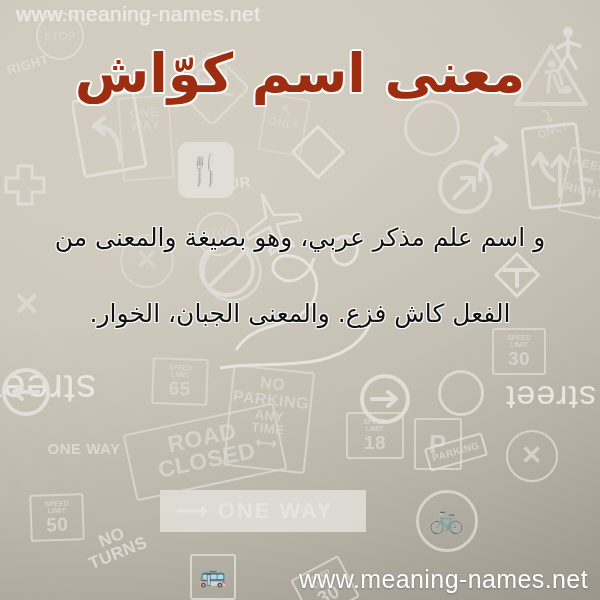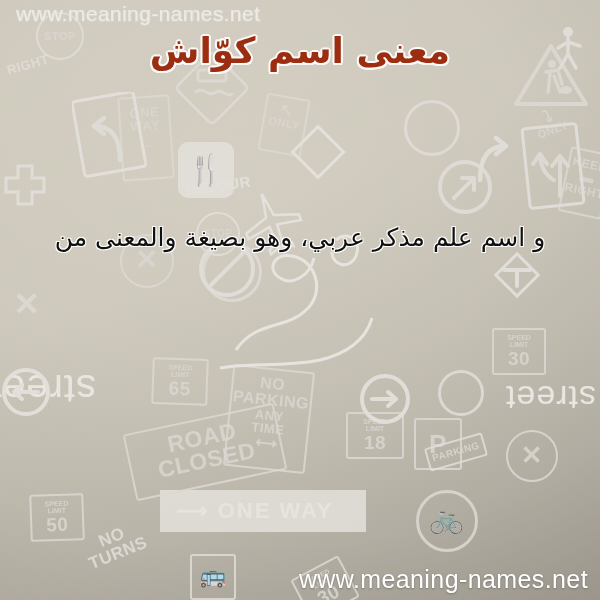--- a/index.html
+++ b/index.html
@@ -94,21 +94,21 @@
     white-space: nowrap;
   }
 
   
   #title {
     position: absolute;
     top: 6px;
     left: 0;
     right: 0;
     text-align: center;
-    font-size: 36px;
+    font-size: 54px;
     font-weight: 700;
     color: #9C2D10;
     letter-spacing: 0;
     direction: rtl;
     text-shadow:
       -1.5px -1.5px 0 #FBFAF8, 1.5px -1.5px 0 #FBFAF8,
       -1.5px  1.5px 0 #FBFAF8, 1.5px  1.5px 0 #FBFAF8,
        0 -2px 0 #FBFAF8, 0 2px 0 #FBFAF8,
       -2px 0 0 #FBFAF8, 2px 0 0 #FBFAF8;
   }
@@ -145,20 +145,23 @@
     <div class="wm-bg" style="left:505px; top:378px; transform:rotate(180deg); color:#E9E6E1; font-size:34px;">street</div>
 
     <div class="sg box ow" style="left:120px; top:96px; width:48px; height:72px; font-size:13px; padding-top:8px; transform:rotate(-4deg);">
       <span style="display:block;">ONE</span>
         <span style="display:block;">WAY</span>
       <span style="display:block; font-size:17px; margin-top:2px;">←</span>
     </div>
     <div class="sg filled ow" style="left:160px; top:490px; width:190px; height:42px; font-size:22px; line-height:42px; letter-spacing:2px; text-align:left; padding-left:16px;">
       ONE WAY ⟶
     </div>
+    <div class="sg ow" style="left:24px; top:436px; width:120px; height:26px; font-size:15px; line-height:26px; color:#E0DDD8;">
+      ONE WAY
+    </div>
 
     <div class="sg box spd" style="left:152px; top:358px; width:40px; transform:rotate(2deg);">
       <span class="lab">SPEED LIMIT</span>
       <span class="num">65</span>
     </div>
     <div class="sg box spd" style="left:346px; top:412px; width:42px;">
       <span class="lab">SPEED LIMIT</span>
       <span class="num">18</span>
     </div>
     <div class="sg box spd" style="left:30px; top:494px; width:38px; transform:rotate(-2deg);">
@@ -360,17 +363,18 @@
     </div>
 
   </div>
 
   <div id="wm-top">www.meaning-names.net</div>
 
   <h1 id="title">معنى اسم كوّاش</h1>
 
   <div id="body-text">
     <div class="line">و اسم علم مذكر عربي، وهو بصيغة والمعنى من</div>
+    <div class="line">الفعل كاش فزع. والمعنى الجبان، الخوار.</div>
   </div>
 
   <div id="wm-bottom">www.meaning-names.net</div>
 
 </div>
 
 </body></html>

